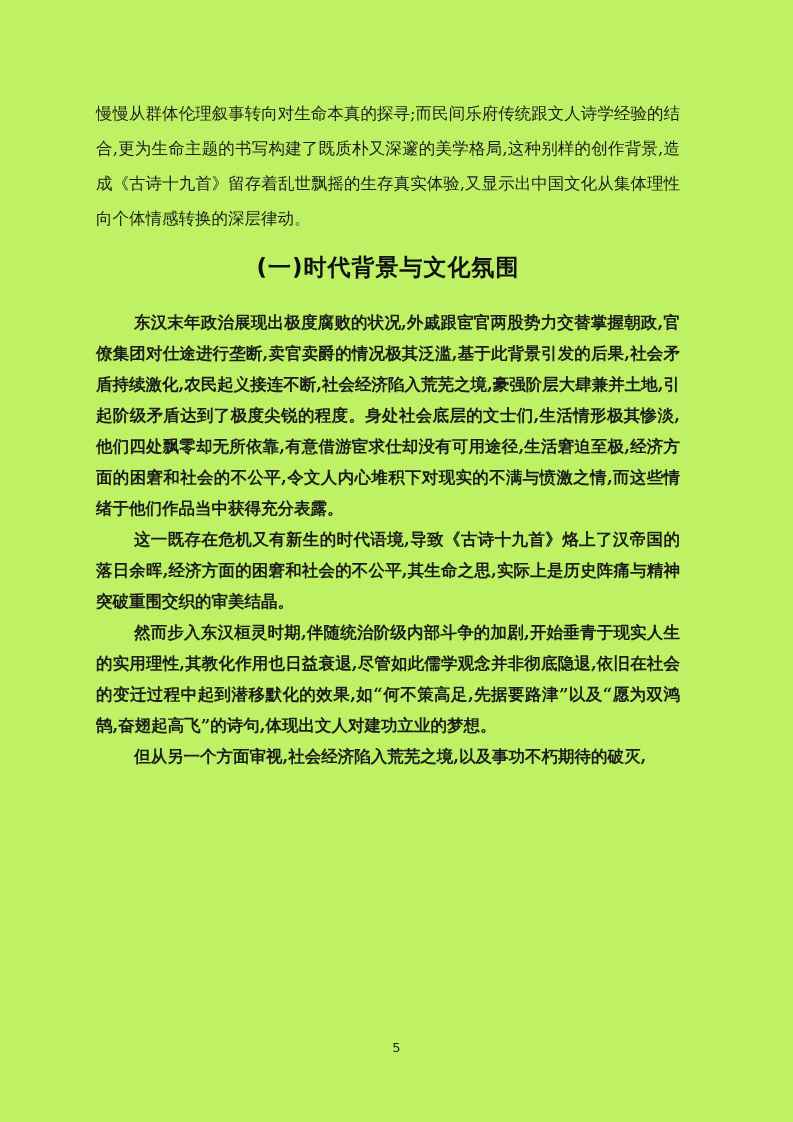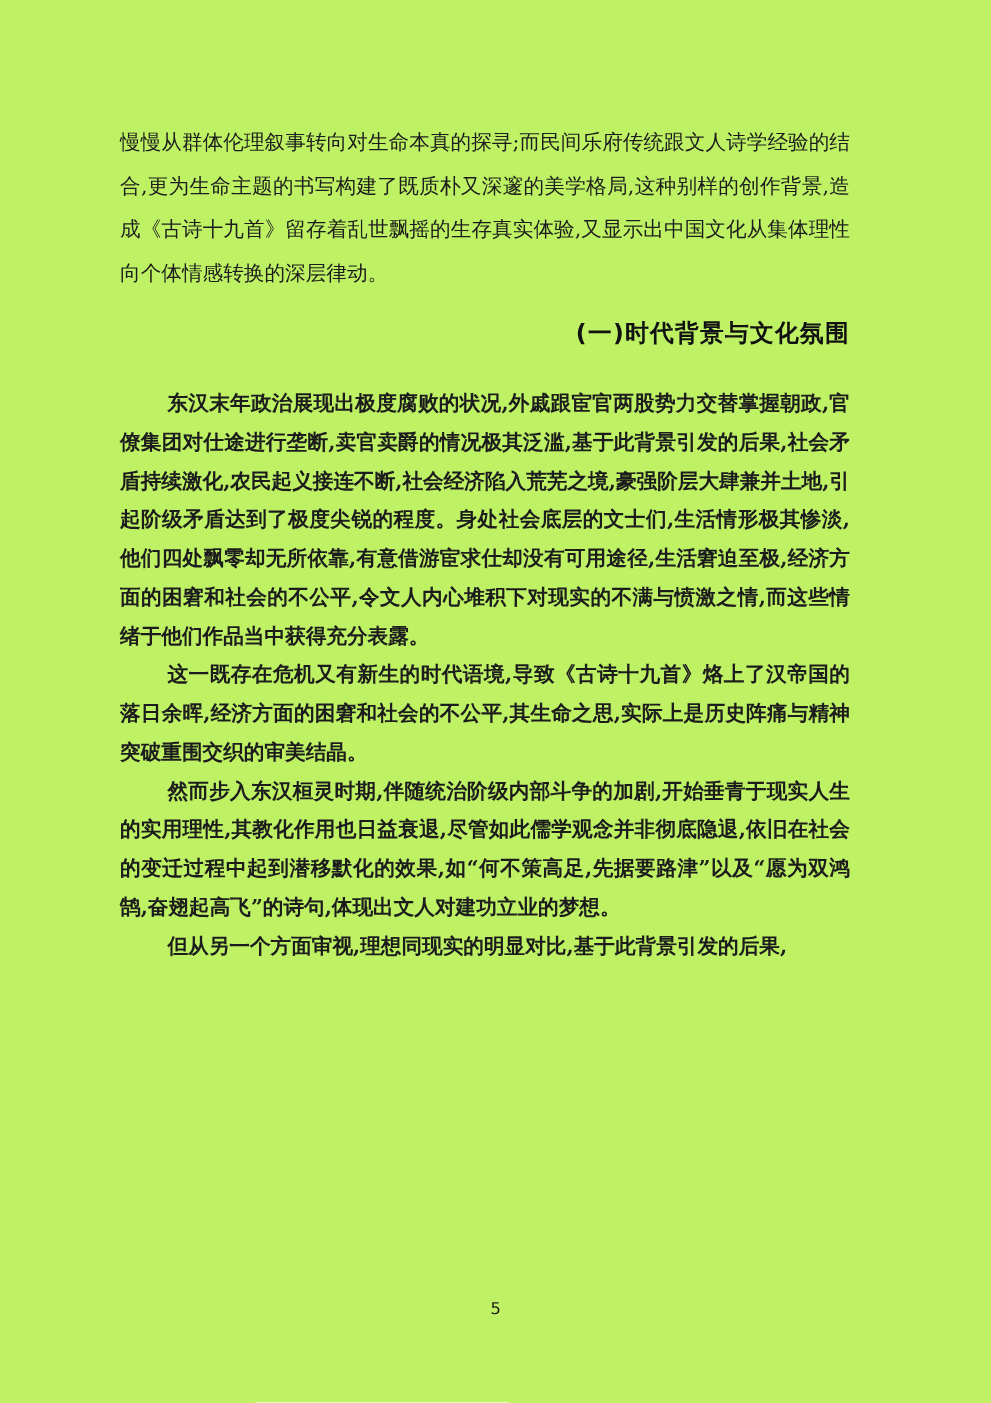--- a/index.html
+++ b/index.html
@@ -29,26 +29,26 @@
   .para.continuation {
     line-height: 35px;
   }
   .para.indent {
     text-indent: 2.3em;
     font-weight: bold;
   }
   .heading {
     margin: 16px 0 25px 0;
     font-family: "DejaVu Sans", "Liberation Sans", sans-serif;
-    font-size: 19px;
+    font-size: 23px;
     line-height: 30px;
     font-weight: bold;
     color: #111111;
     letter-spacing: 1px;
-    text-align: right;
+    text-align: center;
   }
   .footer {
     position: absolute;
     left: 0;
     right: 0;
     top: 1038px;
     text-align: center;
   }
   .page-number {
     font-family: "DejaVu Sans", "Liberation Sans", sans-serif;
@@ -66,19 +66,19 @@
   <h2 class="heading">(一)时代背景与文化氛围</h2>
 
   <p class="para indent">东汉末年政治展现出极度腐败的状况,外戚跟宦官两股势力交替掌握朝政,官僚集团对仕途进行垄断,卖官卖爵的情况极其泛滥,基于此背景引发的后果,社会矛盾持续激化,农民起义接连不断,社会经济陷入荒芜之境,豪强阶层大肆兼并土地,引起阶级矛盾达到了极度尖锐的程度。身处社会底层的文士们,生活情形极其惨淡,他们四处飘零却无所依靠,有意借游宦求仕却没有可用途径,生活窘迫至极,经济方面的困窘和社会的不公平,令文人内心堆积下对现实的不满与愤激之情,而这些情绪于他们作品当中获得充分表露。</p>
 
 
   <p class="para indent">这一既存在危机又有新生的时代语境,导致《古诗十九首》烙上了汉帝国的落日余晖,经济方面的困窘和社会的不公平,其生命之思,实际上是历史阵痛与精神突破重围交织的审美结晶。</p>
 
 
   <p class="para indent">然而步入东汉桓灵时期,伴随统治阶级内部斗争的加剧,开始垂青于现实人生的实用理性,其教化作用也日益衰退,尽管如此儒学观念并非彻底隐退,依旧在社会的变迁过程中起到潜移默化的效果,如“何不策高足,先据要路津”以及“愿为双鸿鹄,奋翅起高飞”的诗句,体现出文人对建功立业的梦想。</p>
 
-  <p class="para indent">但从另一个方面审视,理想同现实的明显对比,基于此背景引发的后果,</p>
+  <p class="para indent">但从另一个方面审视,社会经济陷入荒芜之境,以及事功不朽期待的破灭,</p>
 
   <div class="footer">
     <span class="page-number">5</span>
   </div>
 
 </div>
 
 </body></html>

